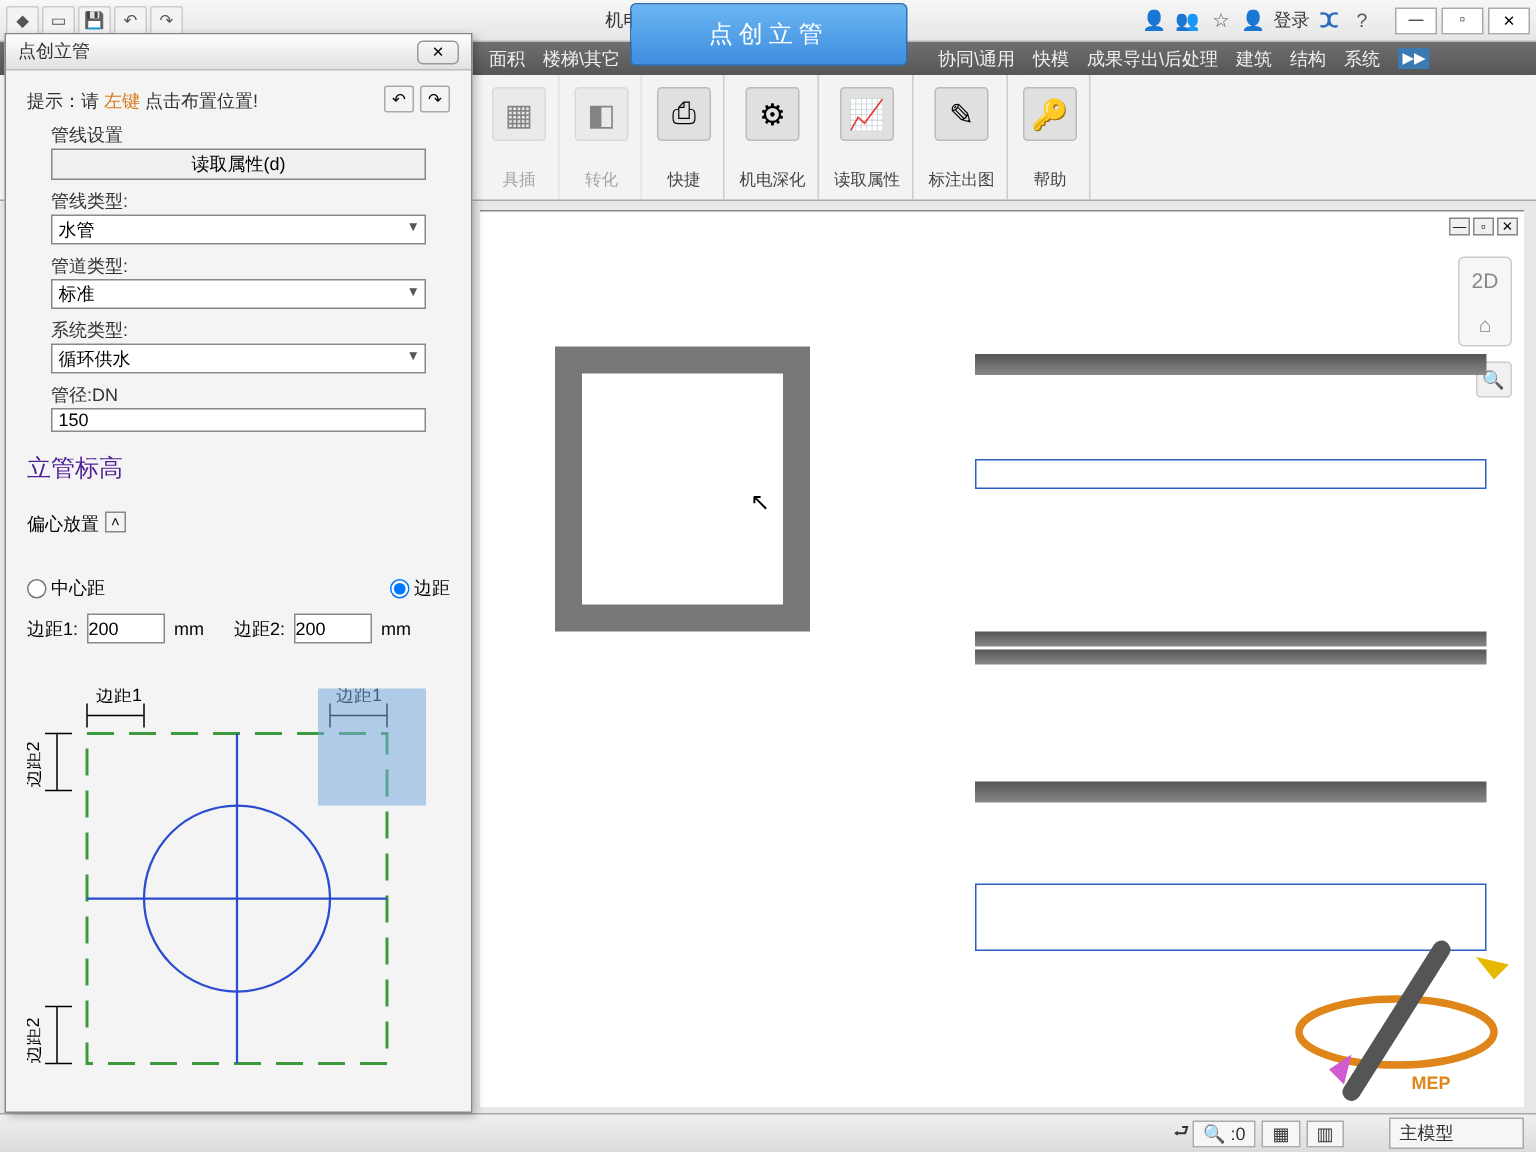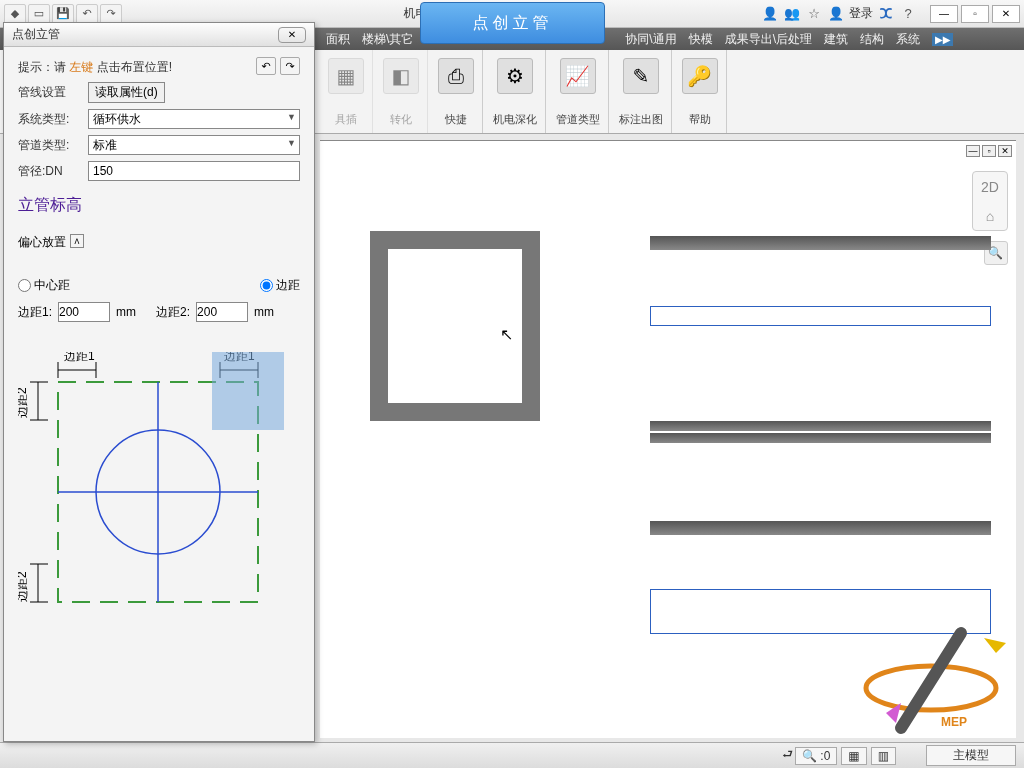--- a/index.html
+++ b/index.html
@@ -56,21 +56,21 @@
 .dialog .dtitle { height:24px; background:linear-gradient(#fefefe,#e1e1e1); border-bottom:1px solid #bbb; display:flex;align-items:center;padding:0 8px;}
 .dialog .dtitle .dtxt { flex:1; font-size:12px; color:#333;}
 .dialog .dtitle .dclose { width:28px; height:16px; border:1px solid #999;border-radius:4px;display:flex;align-items:center;justify-content:center;font-size:10px;}
 
 .dialog .dbody { padding:12px 14px;}
 .hint { font-size:12px; color:#333; margin-bottom:6px;}
 .hint .orange { color:#d87a1a;}
 .undo-redo { position:absolute; top:34px; right:14px; display:flex; gap:4px;}
 .undo-redo span { width:20px;height:18px;border:1px solid #aaa;border-radius:2px;display:flex;align-items:center;justify-content:center;font-size:11px;}
 
-.row { display:flex; align-items:center; margin:6px 0;}
+.row { display:flex; margin:6px 16px;flex-direction:column;}
 .row label { width:70px; color:#333;}
 .row select, .row input[type=text] { flex:1; height:20px; border:1px solid #888; background:#fff; padding:0 4px; font-size:12px;}
 .row select { appearance:none; background:#fff;}
 .selwrap { position:relative; flex:1; display:flex;}
 .selwrap::after { content:"▼"; position:absolute; right:4px; top:3px; font-size:9px; color:#555;}
 
 .linkbtn { border:1px solid #888; background:#f0f0f0; padding:1px 6px; font-size:12px;}
 
 .section-head { margin-top:14px; font-size:16px; color:#4c1d95;}
 .offset-row { display:flex; gap:8px; margin-top:6px;}
@@ -146,21 +146,21 @@
   <div class="group">
     <div class="gicon">⎙</div>
     <div class="glabel">快捷</div>
   </div>
   <div class="group">
     <div class="gicon">⚙</div>
     <div class="glabel">机电深化</div>
   </div>
   <div class="group">
     <div class="gicon">📈</div>
-    <div class="glabel">管道类型</div>
+    <div class="glabel">读取属性</div>
   </div>
   <div class="group">
     <div class="gicon">✎</div>
     <div class="glabel">标注出图</div>
   </div>
   <div class="group">
     <div class="gicon" style="color:#d9a300;">🔑</div>
     <div class="glabel">帮助</div>
   </div>
 </div>
@@ -197,50 +197,56 @@
     <text x="95" y="108" fill="#e0851a" font-size="18" font-weight="bold">MEP</text>
   </svg>
 </div>
 
 <div class="statusbar">
   <div class="sfill"></div>
   <span>⮐</span>
   <span class="sbtn">🔍 <span>:0</span></span>
   <span class="sbtn">▦</span>
   <span class="sbtn">▥</span>
-  <span class="sbtn" style="min-width:90px;text-align:center;margin-left:28px;">主模型</span>
+  <span class="sbtn" style="min-width:90px;text-align:left;margin-left:28px;">主模型</span>
 </div>
 
 <div class="dialog">
   <div class="dtitle">
     <span class="dtxt">点创立管</span>
     <span class="dclose">✕</span>
   </div>
   <div class="dbody">
     <div class="undo-redo">
       <span>↶</span>
       <span>↷</span>
     </div>
     <div class="hint">
       <span>提示：请 </span><span class="orange">左键</span><span> 点击布置位置!</span>
     </div>
     <div class="row">
       <label>管线设置</label>
       <button class="linkbtn">读取属性(d)</button>
     </div>
     <div class="row">
+      <label>管线类型:</label>
+      <div class="selwrap">
+          <select><option>水管</option></select>
+        </div>
+    </div>
+    <div class="row">
+      <label>管道类型:</label>
+      <div class="selwrap">
+          <select><option>标准</option></select>
+        </div>
+    </div>
+    <div class="row">
       <label>系统类型:</label>
       <div class="selwrap">
           <select><option>循环供水</option></select>
-        </div>
-    </div>
-    <div class="row">
-      <label>管道类型:</label>
-      <div class="selwrap">
-          <select><option>标准</option></select>
         </div>
     </div>
     <div class="row">
       <label>管径:DN</label>
       <input type="text" value="150" style="">
     </div>
 
     <div class="section-head">立管标高</div>
 
     <div class="eccentric-head">

